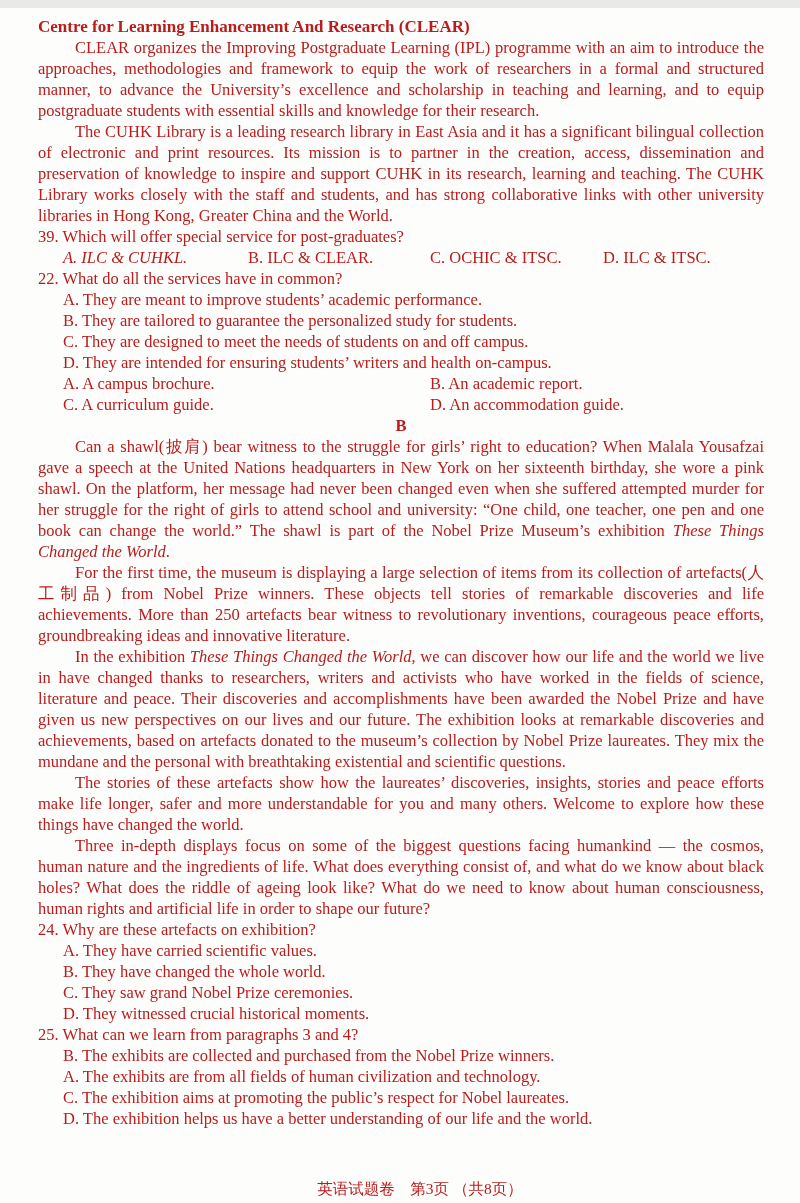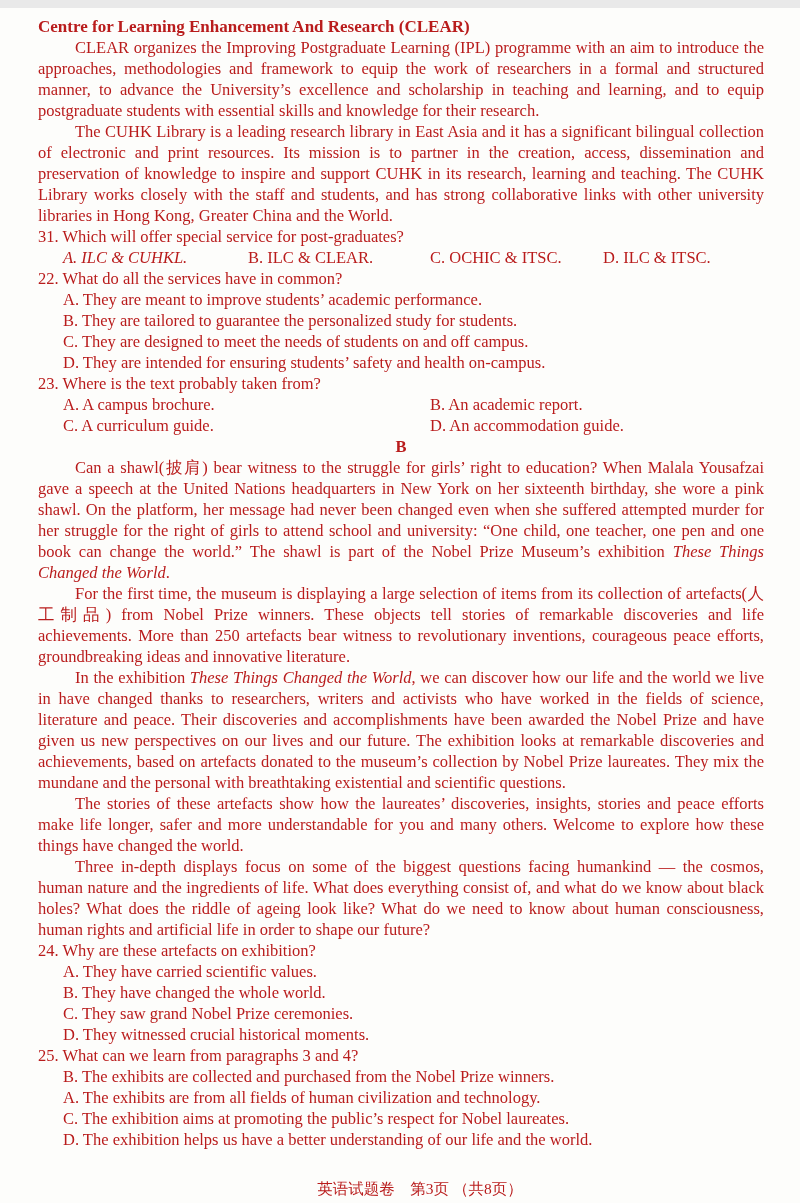--- a/index.html
+++ b/index.html
@@ -60,39 +60,38 @@
 <body>
 
 <div class="page">
 
   <h3 class="sec-heading">Centre for Learning Enhancement And Research (CLEAR)</h3>
   <p class="para">CLEAR organizes the Improving Postgraduate Learning (IPL) programme with an aim to introduce the approaches, methodologies and framework to equip the work of researchers in a formal and structured manner, to advance the University’s excellence and scholarship in teaching and learning, and to equip postgraduate students with essential skills and knowledge for their research.</p>
 
   <p class="para">The CUHK Library is a leading research library in East Asia and it has a significant bilingual collection of electronic and print resources. Its mission is to partner in the creation, access, dissemination and preservation of knowledge to inspire and support CUHK in its research, learning and teaching. The CUHK Library works closely with the staff and students, and has strong collaborative links with other university libraries in Hong Kong, Greater China and the World.</p>
 
   <div class="question">
-    <div class="q-line"><span class="q-num">31.</span> <span>Which will offer special service for post-graduates?</span></div>
+    <div class="q-line"><span class="q-num">39.</span> <span>Which will offer special service for post-graduates?</span></div>
     <div class="opt-row">
       <span>A. ILC &amp; CUHKL.</span>
       <span>B. ILC &amp; CLEAR.</span>
       <span>C. OCHIC &amp; ITSC.</span>
       <span>D. ILC &amp; ITSC.</span>
     </div>
   </div>
 
   <div class="question">
     <div class="q-line"><span class="q-num">22.</span> <span>What do all the services have in common?</span></div>
     <div class="opt-stack">A. They are meant to improve students’ academic performance.</div>
     <div class="opt-stack">B. They are tailored to guarantee the personalized study for students.</div>
     <div class="opt-stack">C. They are designed to meet the needs of students on and off campus.</div>
-    <div class="opt-stack">D. They are intended for ensuring students’ safety and health on-campus.</div>
+    <div class="opt-stack">D. They are intended for ensuring students’ writers and health on-campus.</div>
   </div>
 
   <div class="question">
-    <div class="q-line"><span class="q-num">23.</span> <span>Where is the text probably taken from?</span></div>
     <div class="opt-grid">
       <span>A. A campus brochure.</span>
       <span>B. An academic report.</span>
       <span>C. A curriculum guide.</span>
       <span>D. An accommodation guide.</span>
     </div>
   </div>
 
   <div class="sec-b-label">B</div>
 

